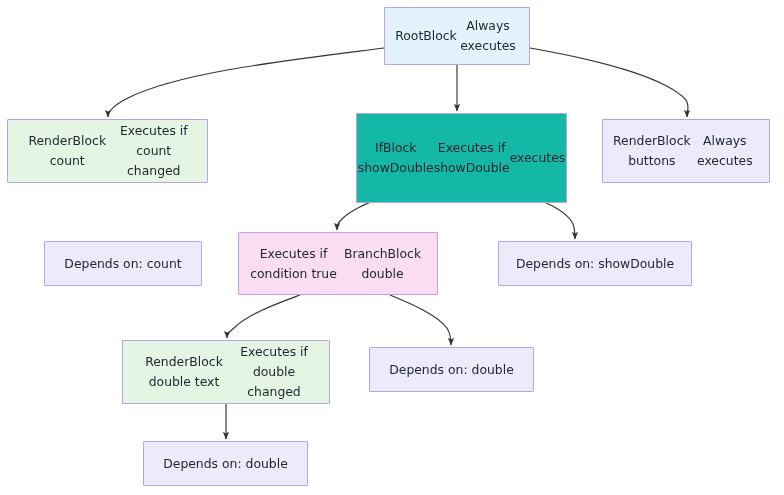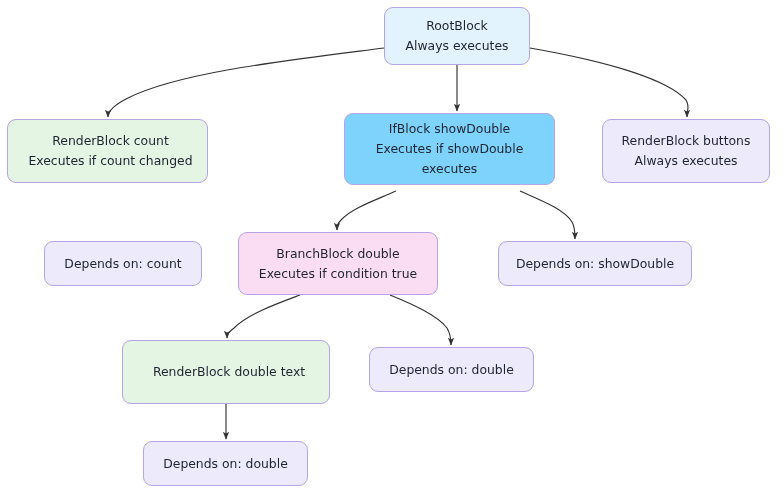--- a/index.html
+++ b/index.html
@@ -20,25 +20,25 @@
     left: 0;
     top: 0;
     width: 784px;
     height: 495px;
     pointer-events: none;
   }
   .node {
     position: absolute;
     box-sizing: border-box;
     display: flex;
-    flex-direction: column;
+    flex-direction: row;
     align-items: center;
     justify-content: center;
     border: 1px solid #b7a3e8;
-    border-radius: 9px;
+    border-radius: 1px;
     color: #1f2430;
     font-size: 12.4px;
     line-height: 20px;
     text-align: center;
     padding: 4px 10px;
     white-space: pre-line;
   }
   .node .line {
     display: block;
     width: 100%;
@@ -68,23 +68,23 @@
         <path d="M 520 191 C 540 200, 564 209, 572 222 C 575 227, 575 232, 575 239" fill="none" stroke="#333333" stroke-width="1.15" marker-end="url(#arrowhead)"></path>
         <path d="M 300 295 C 276 304, 248 314, 234 328 C 229 332, 227 334, 227 338" fill="none" stroke="#333333" stroke-width="1.15" marker-end="url(#arrowhead)"></path>
         <path d="M 390 295 C 412 304, 437 315, 447 328 C 450 333, 451 338, 451 345" fill="none" stroke="#333333" stroke-width="1.15" marker-end="url(#arrowhead)"></path>
         <path d="M 226 404 L 226 439" fill="none" stroke="#333333" stroke-width="1.15" marker-end="url(#arrowhead)"></path>
       </g>
   </svg>
 
   <div id="node-layer">
       <div class="node fill-blue" style="left: 384px; top: 7px; width: 146px; height: 58px; background: rgb(227, 243, 253); border-color: rgb(183, 163, 232);"><span class="line">RootBlock</span><span class="line">Always executes</span></div>
       <div class="node fill-green" style="left: 7px; top: 119px; width: 201px; height: 64px; background: rgb(228, 245, 228); border-color: rgb(183, 163, 232);"><span class="line">RenderBlock count</span><span class="line">Executes if count changed</span></div>
-      <div class="node fill-orange" style="left: 344px; top: 113px; width: 211px; height: 72px; background: #7dd3fc; border-color: rgb(183, 163, 232);"><span class="line">IfBlock showDouble</span><span class="line">Executes if showDouble</span><span class="line">executes</span></div>
+      <div class="node fill-orange" style="left: 356px; top: 113px; width: 211px; height: 90px; background: #14b8a6; border-color: rgb(183, 163, 232);"><span class="line">IfBlock showDouble</span><span class="line">Executes if showDouble</span><span class="line">executes</span></div>
       <div class="node fill-lav" style="left: 602px; top: 119px; width: 168px; height: 64px; background: rgb(236, 234, 251); border-color: rgb(183, 163, 232);"><span class="line">RenderBlock buttons</span><span class="line">Always executes</span></div>
       <div class="node fill-lav" style="left: 28px; top: 241px; width: 158px; height: 45px; background: rgb(236, 234, 251); border-color: rgb(183, 163, 232); margin-left: 16px;"><span class="line">Depends on: count</span></div>
-      <div class="node fill-pink" style="left: 238px; top: 232px; width: 200px; height: 63px; background: rgb(251, 221, 243); border-color: rgb(183, 163, 232);"><span class="line">BranchBlock double</span><span class="line">Executes if condition true</span></div>
+      <div class="node fill-pink" style="left: 238px; top: 232px; width: 200px; height: 63px; background: rgb(251, 221, 243); border-color: rgb(183, 163, 232);"><span class="line">Executes if condition true</span><span class="line">BranchBlock double</span></div>
       <div class="node fill-lav" style="left: 498px; top: 241px; width: 194px; height: 45px; background: rgb(236, 234, 251); border-color: rgb(183, 163, 232);"><span class="line">Depends on: showDouble</span></div>
-      <div class="node fill-green" style="left: 122px; top: 340px; width: 208px; height: 64px; background: rgb(228, 245, 228); border-color: rgb(183, 163, 232); align-items: center;"><span class="line">RenderBlock double text</span></div>
+      <div class="node fill-green" style="left: 122px; top: 340px; width: 208px; height: 64px; background: rgb(228, 245, 228); border-color: rgb(183, 163, 232); align-items: center;"><span class="line">RenderBlock double text</span><span class="line">Executes if double changed</span></div>
       <div class="node fill-lav" style="left: 369px; top: 347px; width: 165px; height: 45px; background: rgb(236, 234, 251); border-color: rgb(183, 163, 232);"><span class="line">Depends on: double</span></div>
       <div class="node fill-lav" style="left: 143px; top: 441px; width: 165px; height: 45px; background: rgb(236, 234, 251); border-color: rgb(183, 163, 232);"><span class="line">Depends on: double</span></div>
     </div>
 
 </div>
 
 </body></html>

